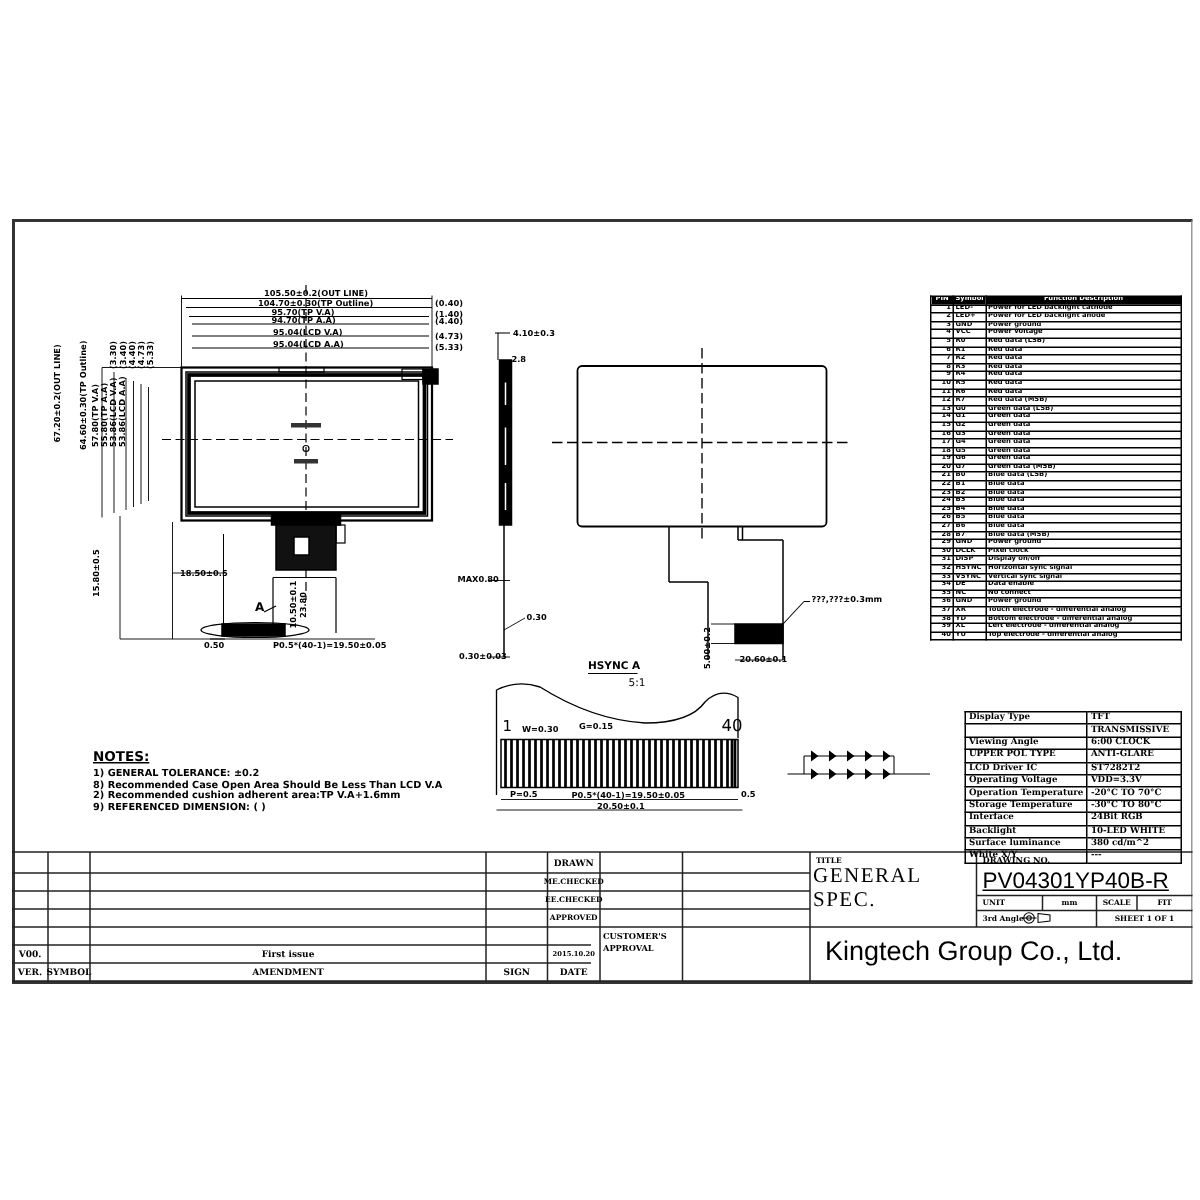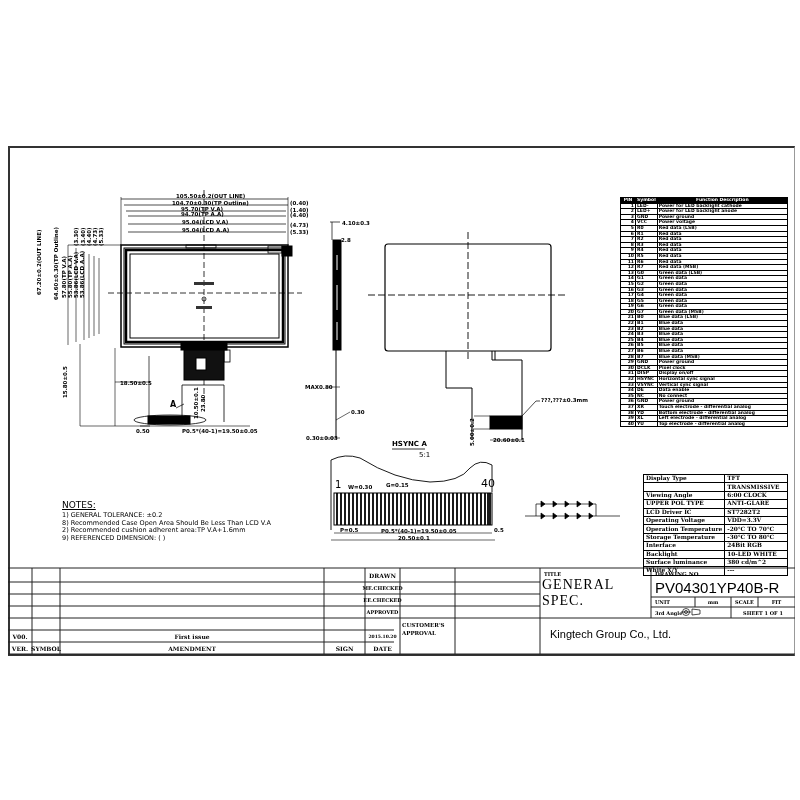--- a/index.html
+++ b/index.html
@@ -7,27 +7,27 @@
   .frame{position:absolute;left:8px;top:146px;width:787px;height:510px;border:2px solid #333;border-right:1px solid #999;box-sizing:border-box;}
   svg.drawing{position:absolute;left:0;top:0;}
   .pintable{position:absolute;left:620px;top:197px;width:168px;border:1.5px solid #000;border-collapse:collapse;font-size:4.5px;font-weight:bold;line-height:4.6px;}
   .pintable td,.pintable th{border:1px solid #000;padding:0 1px;height:4.6px;white-space:nowrap;overflow:hidden;}
   .pintable th{background:#000;color:#fff;font-size:4.5px;}
   .pintable td.pin{width:12px;text-align:right;}
   .pintable td.sym{width:18px;}
   .spec{position:absolute;left:643px;top:474px;width:145px;border-collapse:collapse;border:1.5px solid #000;font-size:5.8px;font-weight:bold;font-family:"DejaVu Serif",serif;}
   .spec td{border:1px solid #000;padding:0 2px;height:7.4px;line-height:7px;white-space:nowrap;}
   .spec td.k{width:68px;}
-  .notes{position:absolute;left:62px;top:502px;font-size:6.5px;font-family:"DejaVu Sans",sans-serif;line-height:7.8px;font-weight:normal;}
+  .notes{position:absolute;left:62px;top:502px;font-size:6.5px;font-family:"DejaVu Sans",sans-serif;line-height:7.8px;font-weight:bold;}
   .notes .h{font-size:9px;text-decoration:underline;margin-bottom:2px;}
   .tb{position:absolute;border:1px solid #222;box-sizing:border-box;font-family:"DejaVu Serif",serif;font-weight:bold;font-size:6px;display:flex;align-items:center;justify-content:center;}
   .tb.left{justify-content:flex-start;padding-left:2px;}
   .big{font-size:14px;font-weight:normal;font-family:"Liberation Serif",serif;letter-spacing:1px;}
   .drawno{font-family:"Liberation Sans",sans-serif;font-weight:normal;font-size:15px;}
-  .company{font-family:"Liberation Sans",sans-serif;font-weight:normal;font-size:11px;}
+  .company{font-family:"Liberation Sans",sans-serif;font-weight:normal;font-size:18px;}
   .lbl{position:absolute;font-size:5.5px;font-weight:bold;font-family:"DejaVu Sans",sans-serif;white-space:nowrap;}
   .detail{position:absolute;font-size:7px;font-family:"DejaVu Sans",sans-serif;}
 </style>
 </head>
 <body>
 
 <div class="frame"></div>
 
 <svg class="drawing" width="800" height="800">
 
@@ -556,20 +556,20 @@
 <div class="tb" style="left:365px;top:630px;width:35px;height:12px;border:none;font-size:4.5px;">2015.10.20</div>
 <div class="tb" style="left:8px;top:642px;width:24px;height:12px;border:none;">VER.</div>
 <div class="tb" style="left:32px;top:642px;width:28px;height:12px;border:none;">SYMBOL</div>
 <div class="tb" style="left:60px;top:642px;width:264px;height:12px;border:none;">AMENDMENT</div>
 <div class="tb" style="left:324px;top:642px;width:41px;height:12px;border:none;">SIGN</div>
 <div class="tb" style="left:365px;top:642px;width:35px;height:12px;border:none;">DATE</div>
 
 <div class="tb left" style="left:542px;top:570px;width:60px;height:8px;border:none;font-size:5px;">TITLE</div>
 <div class="tb big" style="left:542px;top:582px;width:108px;height:22px;border:none;">GENERAL  SPEC.</div>
 <div class="tb left" style="left:653px;top:570px;width:80px;height:8px;border:none;font-size:5.5px;">DRAWING NO.</div>
-<div class="tb left drawno" style="left:653px;top:578px;width:144px;height:18px;border:none;">PV04301YP40B-R</div>
+<div class="tb left drawno" style="left:653px;top:578px;width:144px;height:18px;border:none;text-decoration:underline;">PV04301YP40B-R</div>
 <div class="tb left" style="left:653px;top:598px;width:40px;height:8px;border:none;font-size:5px;">UNIT</div>
 <div class="tb" style="left:695px;top:598px;width:36px;height:8px;border:none;font-size:5px;">mm</div>
 <div class="tb" style="left:731px;top:598px;width:27px;height:8px;border:none;font-size:5px;">SCALE</div>
 <div class="tb" style="left:758px;top:598px;width:37px;height:8px;border:none;font-size:5px;">FIT</div>
 <div class="tb left" style="left:653px;top:608px;width:30px;height:9px;border:none;font-size:5px;">3rd Angle</div>
 <div class="tb" style="left:731px;top:608px;width:64px;height:9px;border:none;font-size:5px;">SHEET 1 OF 1</div>
 <div class="tb left company" style="left:548px;top:620px;width:245px;height:28px;border:none;">Kingtech Group Co., Ltd.</div>
 
 </body></html>

